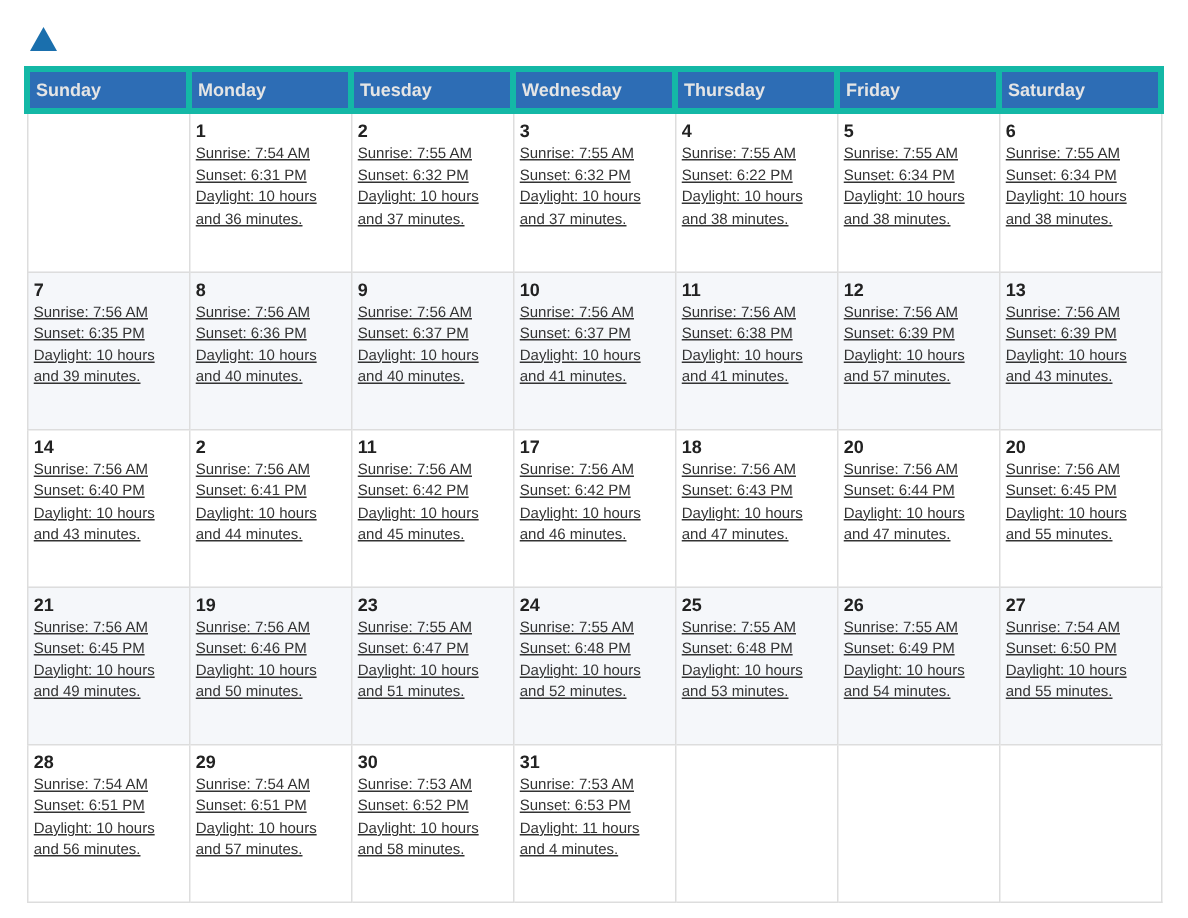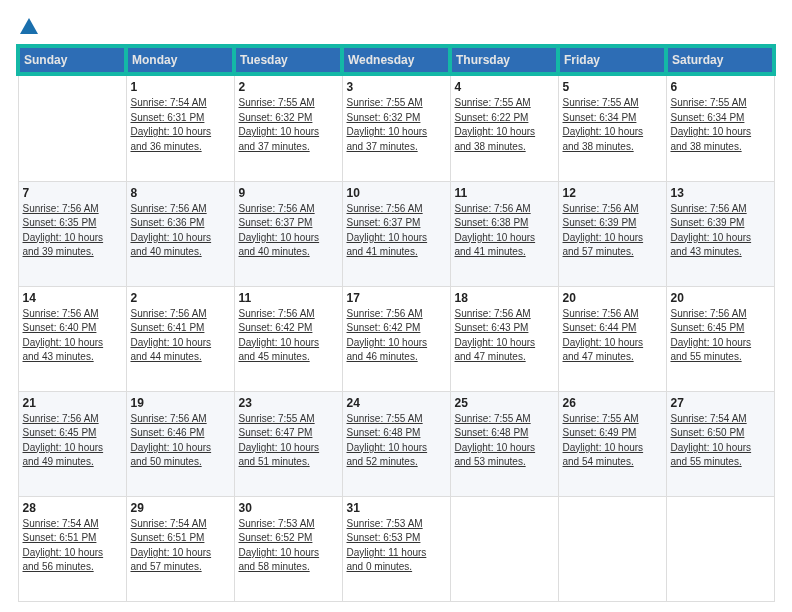--- a/index.html
+++ b/index.html
@@ -398,21 +398,21 @@
               <div>Daylight: 10 hours</div>
               <div>and 58 minutes.</div>
             </div>
           </td>
           <td>
             <span class="day-number">31</span>
             <div class="day-detail">
               <div>Sunrise: 7:53 AM</div>
               <div>Sunset: 6:53 PM</div>
               <div>Daylight: 11 hours</div>
-              <div>and 0 minutes.</div>
+              <div>and 4 minutes.</div>
             </div>
           </td>
           <td class="empty-cell"></td>
           <td class="empty-cell"></td>
           <td class="empty-cell"></td>
         </tr>
       </tbody>
   </table>
 </div>
 

